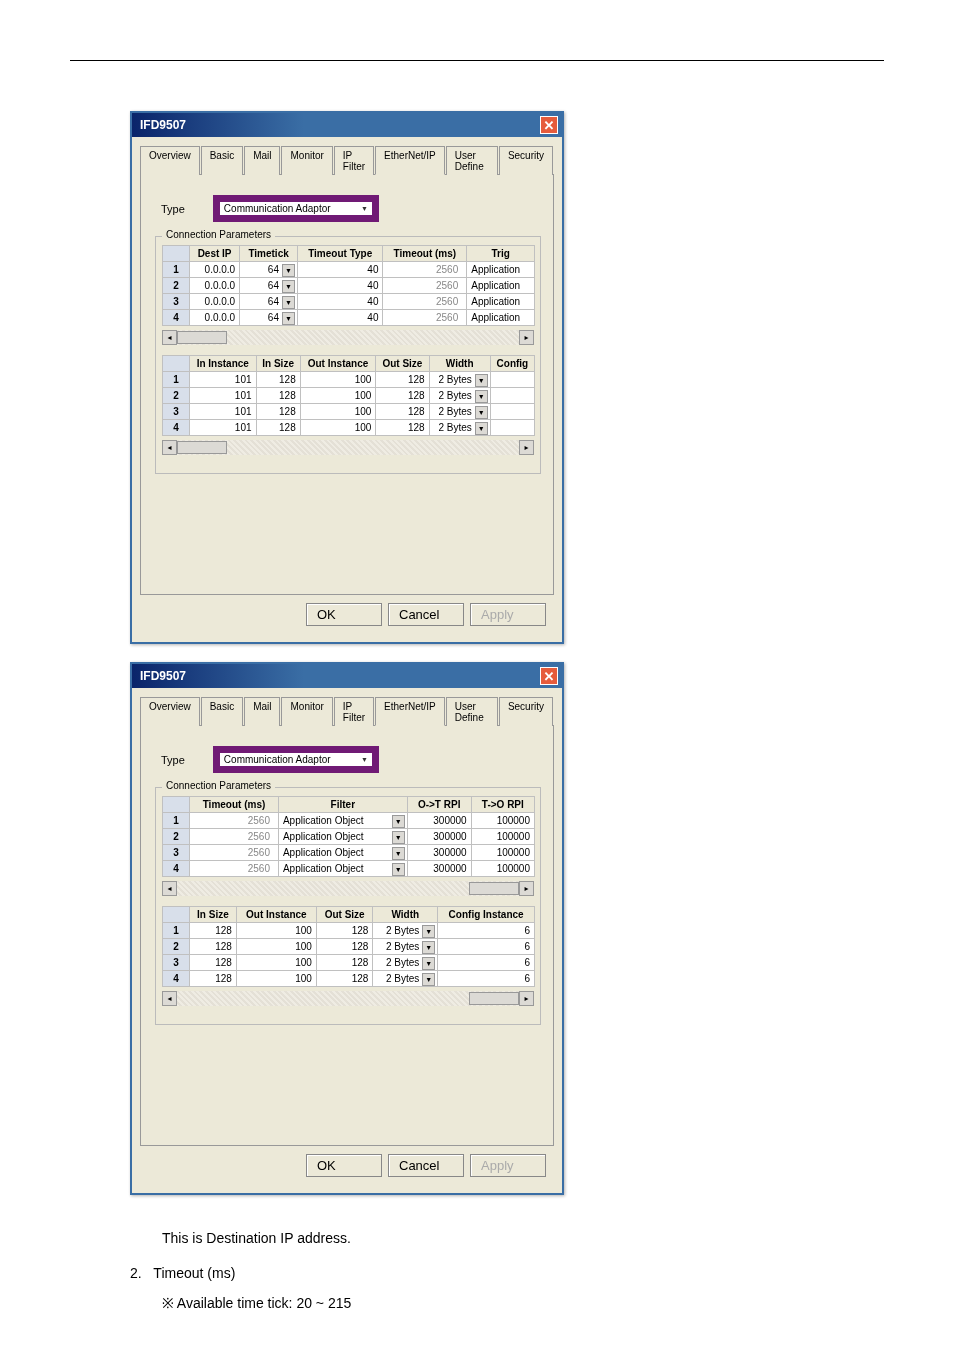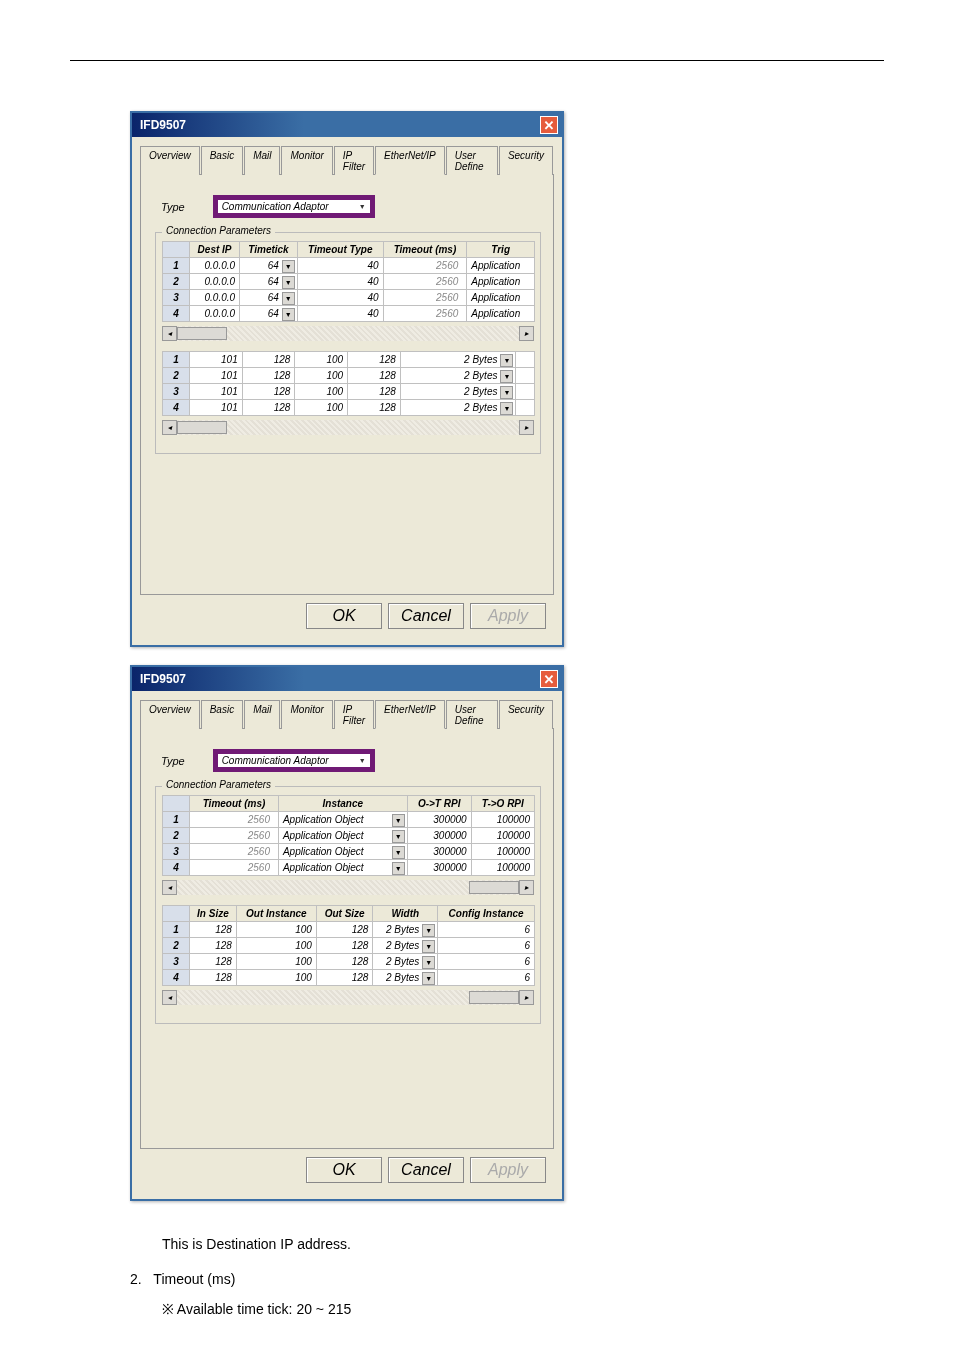--- a/index.html
+++ b/index.html
@@ -42,21 +42,20 @@
   align-items: center;
   justify-content: center;
   color: #fff;
   font-weight: bold;
   font-size: 13px;
   line-height: 1;
 }
 .dialog-body {
   background: #ece9d8;
   padding: 8px 8px 8px 8px;
-  font-style: italic;
 }
 .tabs {
   display: flex;
   gap: 0;
   margin-bottom: 0;
   border-bottom: 1px solid #999;
 }
 .tab {
   padding: 3px 8px;
   border: 1px solid #999;
@@ -82,21 +81,21 @@
 }
 .type-row {
   display: flex;
   align-items: center;
   gap: 28px;
   margin: 8px 0 14px 8px;
 }
 .type-label { font-size: 11px; }
 .type-select {
   background: #fff;
-  border: 5px solid #701a75;
+  border: 7px solid #701a75;
   padding: 1px 18px 1px 4px;
   font-size: 10px;
   min-width: 130px;
   position: relative;
   display: inline-flex;
   align-items: center;
 }
 .type-select::after {
   content: "▼";
   font-size: 7px;
@@ -208,22 +207,21 @@
   justify-content: flex-end;
   gap: 6px;
   padding: 8px 8px 8px 0;
 }
 .btn {
   min-width: 54px;
   padding: 3px 10px;
   background: #ece9d8;
   border: 1px solid #888;
   box-shadow: inset 1px 1px 0 #fff;
-  font-size: 16px;
-  text-align: center;
+  font-size: 13px;
 }
 .btn.disabled { color: #aaa; }
 .doc-text {
   margin: 30px 120px 0 130px;
   font-size: 14px;
   line-height: 1.9;
 }
 .doc-text .ind {
   margin-left: 32px;
   margin-top: 4px;
@@ -306,20 +304,29 @@
         <div class="hscroll">
           <div class="hsbtn">◂</div>
           <div class="hst">
               <div class="hs-thumb" style="margin-left:0"></div>
             </div>
           <div class="hsbtn">▸</div>
         </div>
 
         <div class="grid">
           <div class="grid-row">
+            <div class="grid-hdr row-hdr">&nbsp;</div>
+            <div class="grid-hdr">In Instance</div>
+            <div class="grid-hdr">In Size</div>
+            <div class="grid-hdr">Out Instance</div>
+            <div class="grid-hdr">Out Size</div>
+            <div class="grid-hdr">Width</div>
+            <div class="grid-hdr">Config</div>
+          </div>
+          <div class="grid-row">
             <div class="grid-cell row-hdr">1</div>
             <div class="grid-cell input">101</div>
             <div class="grid-cell input">128</div>
             <div class="grid-cell input">100</div>
             <div class="grid-cell input">128</div>
             <div class="grid-cell dd"><span>2 Bytes</span><span class="dd-arrow">▼</span></div>
             <div class="grid-cell"></div>
           </div>
           <div class="grid-row">
             <div class="grid-cell row-hdr">2</div>
@@ -389,21 +396,21 @@
             <span>Communication Adaptor</span>
           </span>
       </div>
       <div class="group">
         <span class="group-title">Connection Parameters</span>
 
         <div class="grid">
           <div class="grid-row">
             <div class="grid-hdr row-hdr">&nbsp;</div>
             <div class="grid-hdr">Timeout (ms)</div>
-            <div class="grid-hdr">Instance</div>
+            <div class="grid-hdr">Filter</div>
             <div class="grid-hdr">O-&gt;T RPI</div>
             <div class="grid-hdr">T-&gt;O RPI</div>
           </div>
           <div class="grid-row">
             <div class="grid-cell row-hdr">1</div>
             <div class="grid-cell disabled">2560</div>
             <div class="grid-cell dd" style="text-align:left;padding-left:4px"><span>Application Object</span><span class="dd-arrow">▼</span></div>
             <div class="grid-cell input">300000</div>
             <div class="grid-cell input">100000</div>
           </div>

